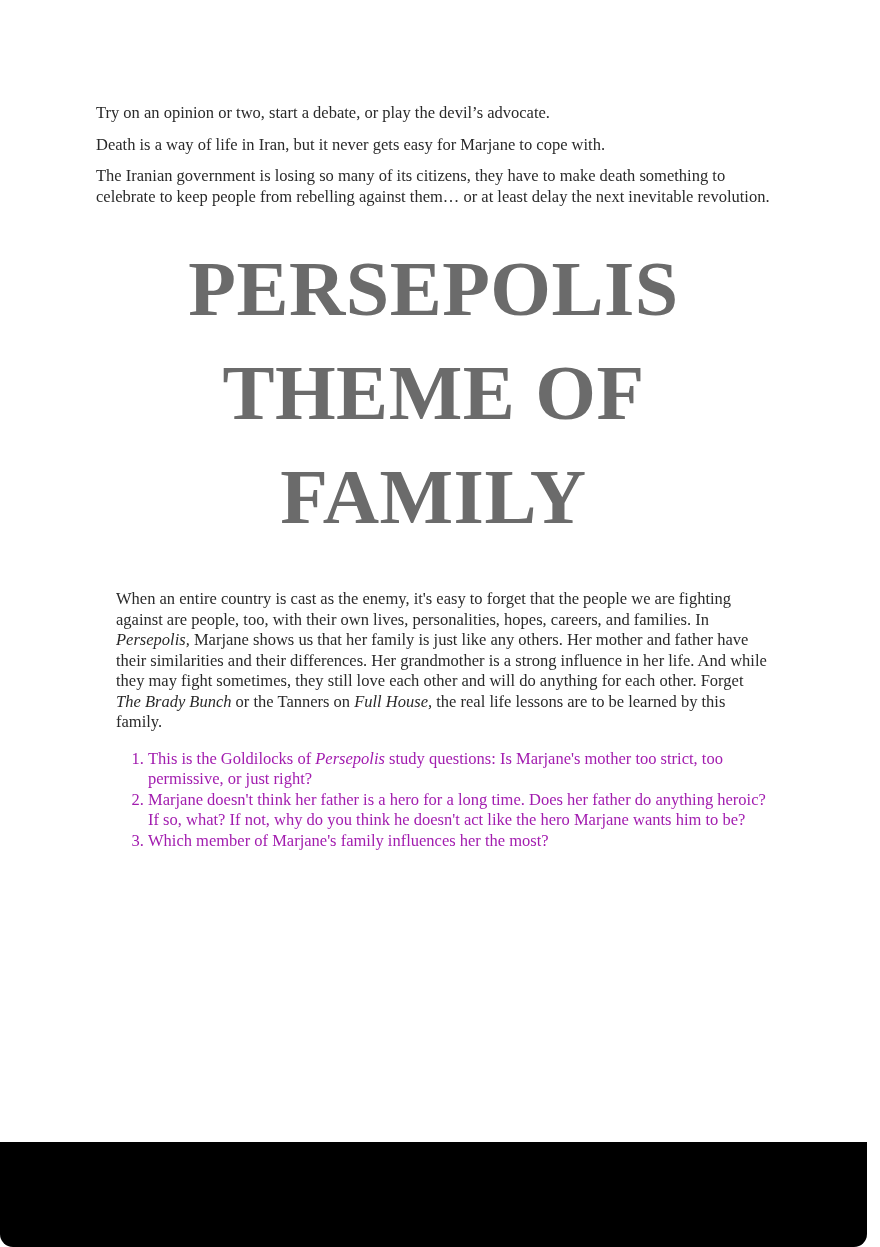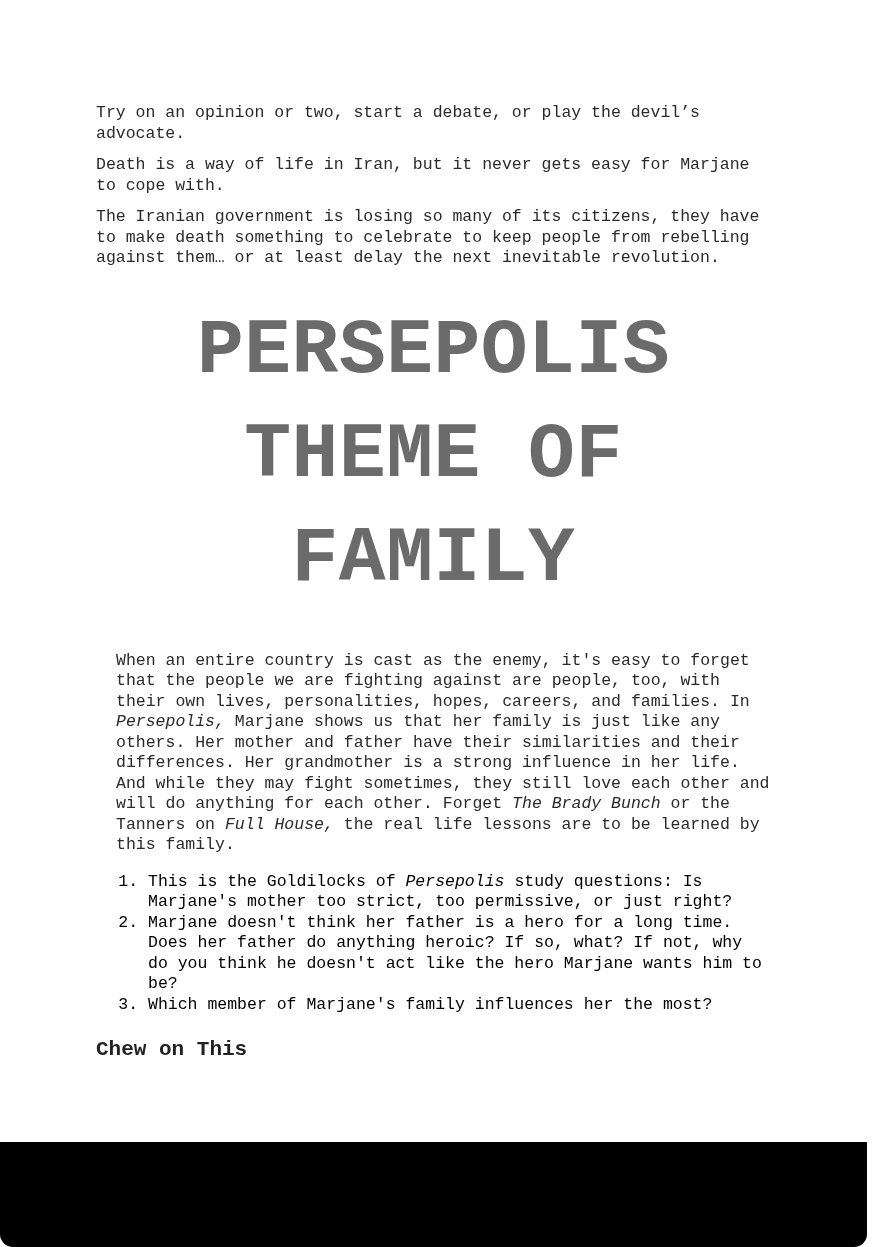--- a/index.html
+++ b/index.html
@@ -2,21 +2,21 @@
 <html><head>
 <meta charset="utf-8">
 <style>
   * { margin: 0; padding: 0; box-sizing: border-box; }
   html, body { background: #ffffff; }
   .page {
     position: relative;
     width: 867px;
     height: 1247px;
     background: #ffffff;
-    font-family: Liberation Mono, monospace;
+    font-family: Liberation Serif, serif;
     color: #2a2a2a;
     overflow: hidden;
     border-radius: 13px;
   }
   .content {
     width: 675px;
     margin: 0 auto;
     padding-top: 103px;
   }
   .para {
@@ -45,21 +45,21 @@
     font-size: 21px;
     line-height: 26px;
     font-weight: bold;
     color: #222222;
   }
   ol.question-list {
     margin-top: 16px;
     padding-left: 52px;
     font-size: 16.5px;
     line-height: 20.5px;
-    color: #000000;
+    color: #a21caf;
   }
   ol.question-list li { margin: 0; padding: 0; }
   em { font-style: italic; }
   .footer-bar {
     position: absolute;
     left: 0;
     bottom: 0;
     width: 880px;
     height: 105px;
     background: #000000;
@@ -83,18 +83,17 @@
 
     <p class="para overview"><span>When an entire country is cast as the enemy, it's easy to forget that the people we are fighting against are people, too, with their own lives, personalities, hopes, careers, and families. In </span><em>Persepolis,</em><span> Marjane shows us that her family is just like any others. Her mother and father have their similarities and their differences. Her grandmother is a strong influence in her life. And while they may fight sometimes, they still love each other and will do anything for each other. Forget </span><em>The Brady Bunch</em><span> or the Tanners on </span><em>Full House,</em><span> the real life lessons are to be learned by this family.</span></p>
 
 
     <ol class="question-list">
       <li><span>This is the Goldilocks of </span><em>Persepolis</em><span> study questions: Is Marjane's mother too strict, too permissive, or just right?</span></li>
       <li><span>Marjane doesn't think her father is a hero for a long time. Does her father do anything heroic? If so, what? If not, why do you think he doesn't act like the hero Marjane wants him to be?</span></li>
       <li><span>Which member of Marjane's family influences her the most?</span></li>
     </ol>
 
-    <h2 class="section-heading">Chew on This</h2>
 
   </div>
 
   <div class="footer-bar"></div>
 </div>
 
 </body></html>

